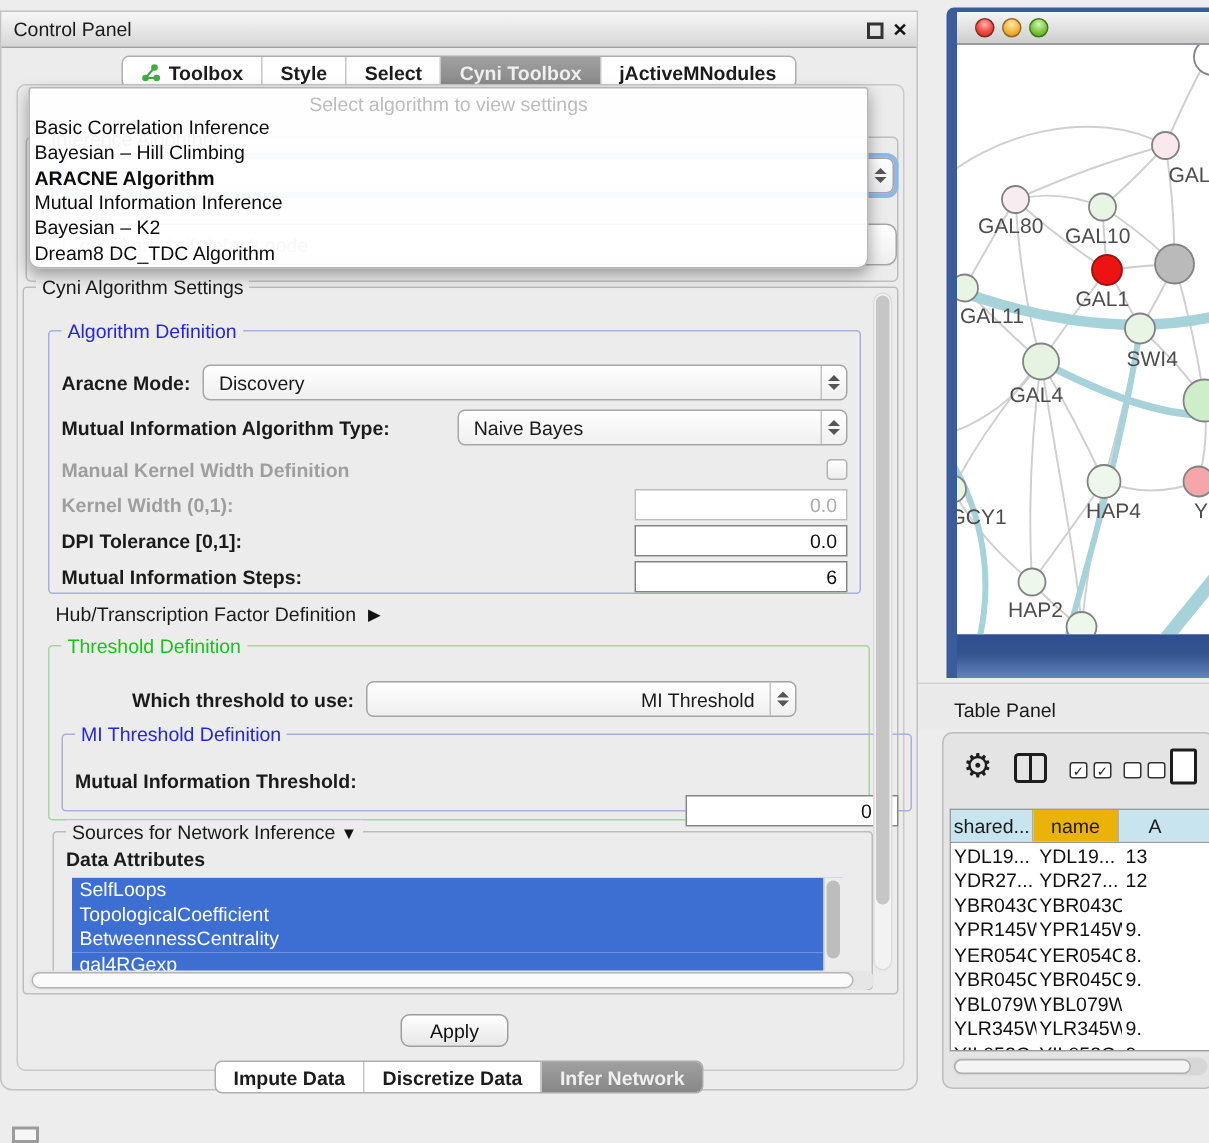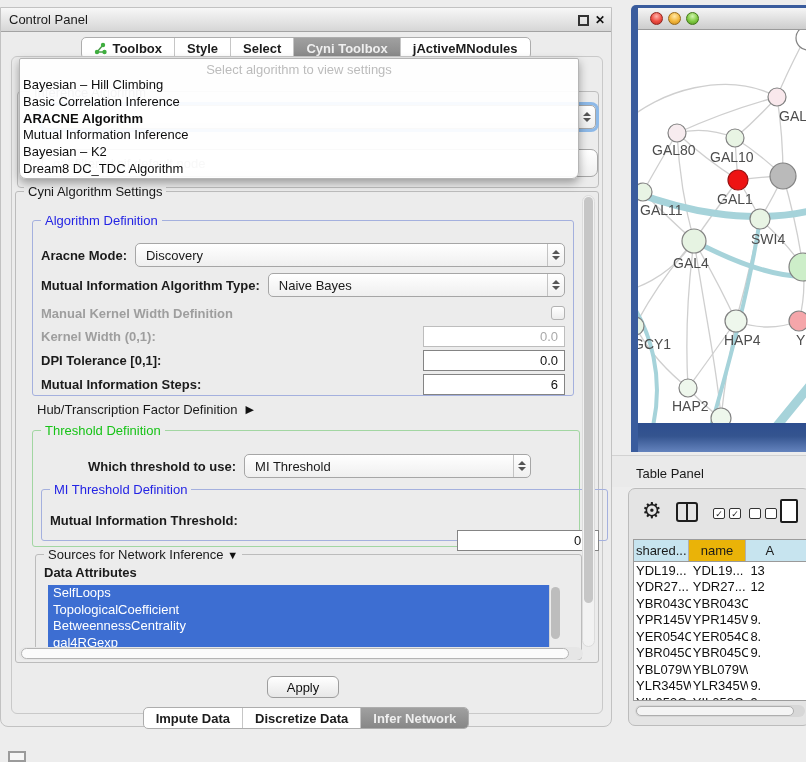--- a/index.html
+++ b/index.html
@@ -51,21 +51,21 @@
     background:rgba(255,255,255,0.93); border:1px solid #b5b5b5; border-radius:2px 2px 7px 7px;
     box-shadow:0 4px 10px rgba(0,0,0,0.35); z-index:5; }
   #algo-prompt { text-align:center; font-size:13px; color:#bcbcbc; padding-top:3px; height:18px; }
   .popup-item { font-size:13px; color:#0d0d0d; padding-left:3px; height:16.8px; line-height:16.8px; white-space:nowrap; }
   .popup-item.bold { font-weight:bold; }
 
   
   .group { position:absolute; border:1px solid #bcbcbc; border-radius:3px; }
   .group-title { position:absolute; top:-8px; left:8px; background:#ececec; padding:0 4px; font-size:13px; color:#1a1a1a; white-space:nowrap; }
   .b-blue { border-color:#a4b0de; }
-  .b-green { border-color:#a2d6a2; }
+  .b-green { border-color:#a2d6a2;text-align:right; }
   .t-blue { color:#2424e4; }
   .t-green { color:#17c317; }
 
   .row { position:absolute; display:flex; align-items:center; }
   .lbl { font-size:13px; font-weight:bold; color:#1b1b1b; white-space:nowrap; }
   .lbl.dis { color:#9e9e9e; }
   .field { height:21px; background:#fff; border:1px solid #848484; font-size:13px; color:#111;
     display:flex; align-items:center; justify-content:flex-end; padding:0 6px; }
   .field.dis { border-color:#bdbdbd; color:#aaa; }
   .checkbox { width:14px; height:14px; border:1px solid #b2b2b2; border-radius:3px; background:linear-gradient(#fff,#ececec); }
@@ -178,22 +178,22 @@
           </span>
       </div>
       <div id="hidden-netsel" class="combo">
         <span class="val">gal-filtered sif default node</span>
       </div>
     </div>
 
     <div id="algo-popup">
       <div id="algo-prompt">Select algorithm to view settings</div>
       <div id="popup-list">
+          <div class="popup-item">Basic Correlation Inference</div>
           <div class="popup-item">Bayesian – Hill Climbing</div>
-          <div class="popup-item">Basic Correlation Inference</div>
           <div class="popup-item bold">ARACNE Algorithm</div>
           <div class="popup-item">Mutual Information Inference</div>
           <div class="popup-item">Bayesian – K2</div>
           <div class="popup-item">Dream8 DC_TDC Algorithm</div>
         </div>
     </div>
 
     <div class="group" id="settings-group" style="left:14px; top:183px; width:584px; height:472px;">
       <span class="group-title">Cyni Algorithm Settings</span>
 
@@ -204,21 +204,21 @@
           <span class="lbl">Aracne Mode:</span>
           <div class="combo" style="flex:1; margin-left:8px;">
             <span class="val">Discovery</span>
             <span class="stepper">
                 <span class="tri-up"></span>
                 <span class="tri-dn"></span>
               </span>
           </div>
         </div>
 
-        <div class="row" style="left:8px; top:52px; right:8px; height:24px;">
+        <div class="row" style="left:8px; top:52px; right:8px; height:24px;gap:37px;">
           <span class="lbl">Mutual Information Algorithm Type:</span>
           <div class="combo" style="flex:1; margin-left:8px;">
             <span class="val">Naive Bayes</span>
             <span class="stepper">
                 <span class="tri-up"></span>
                 <span class="tri-dn"></span>
               </span>
           </div>
         </div>
 

